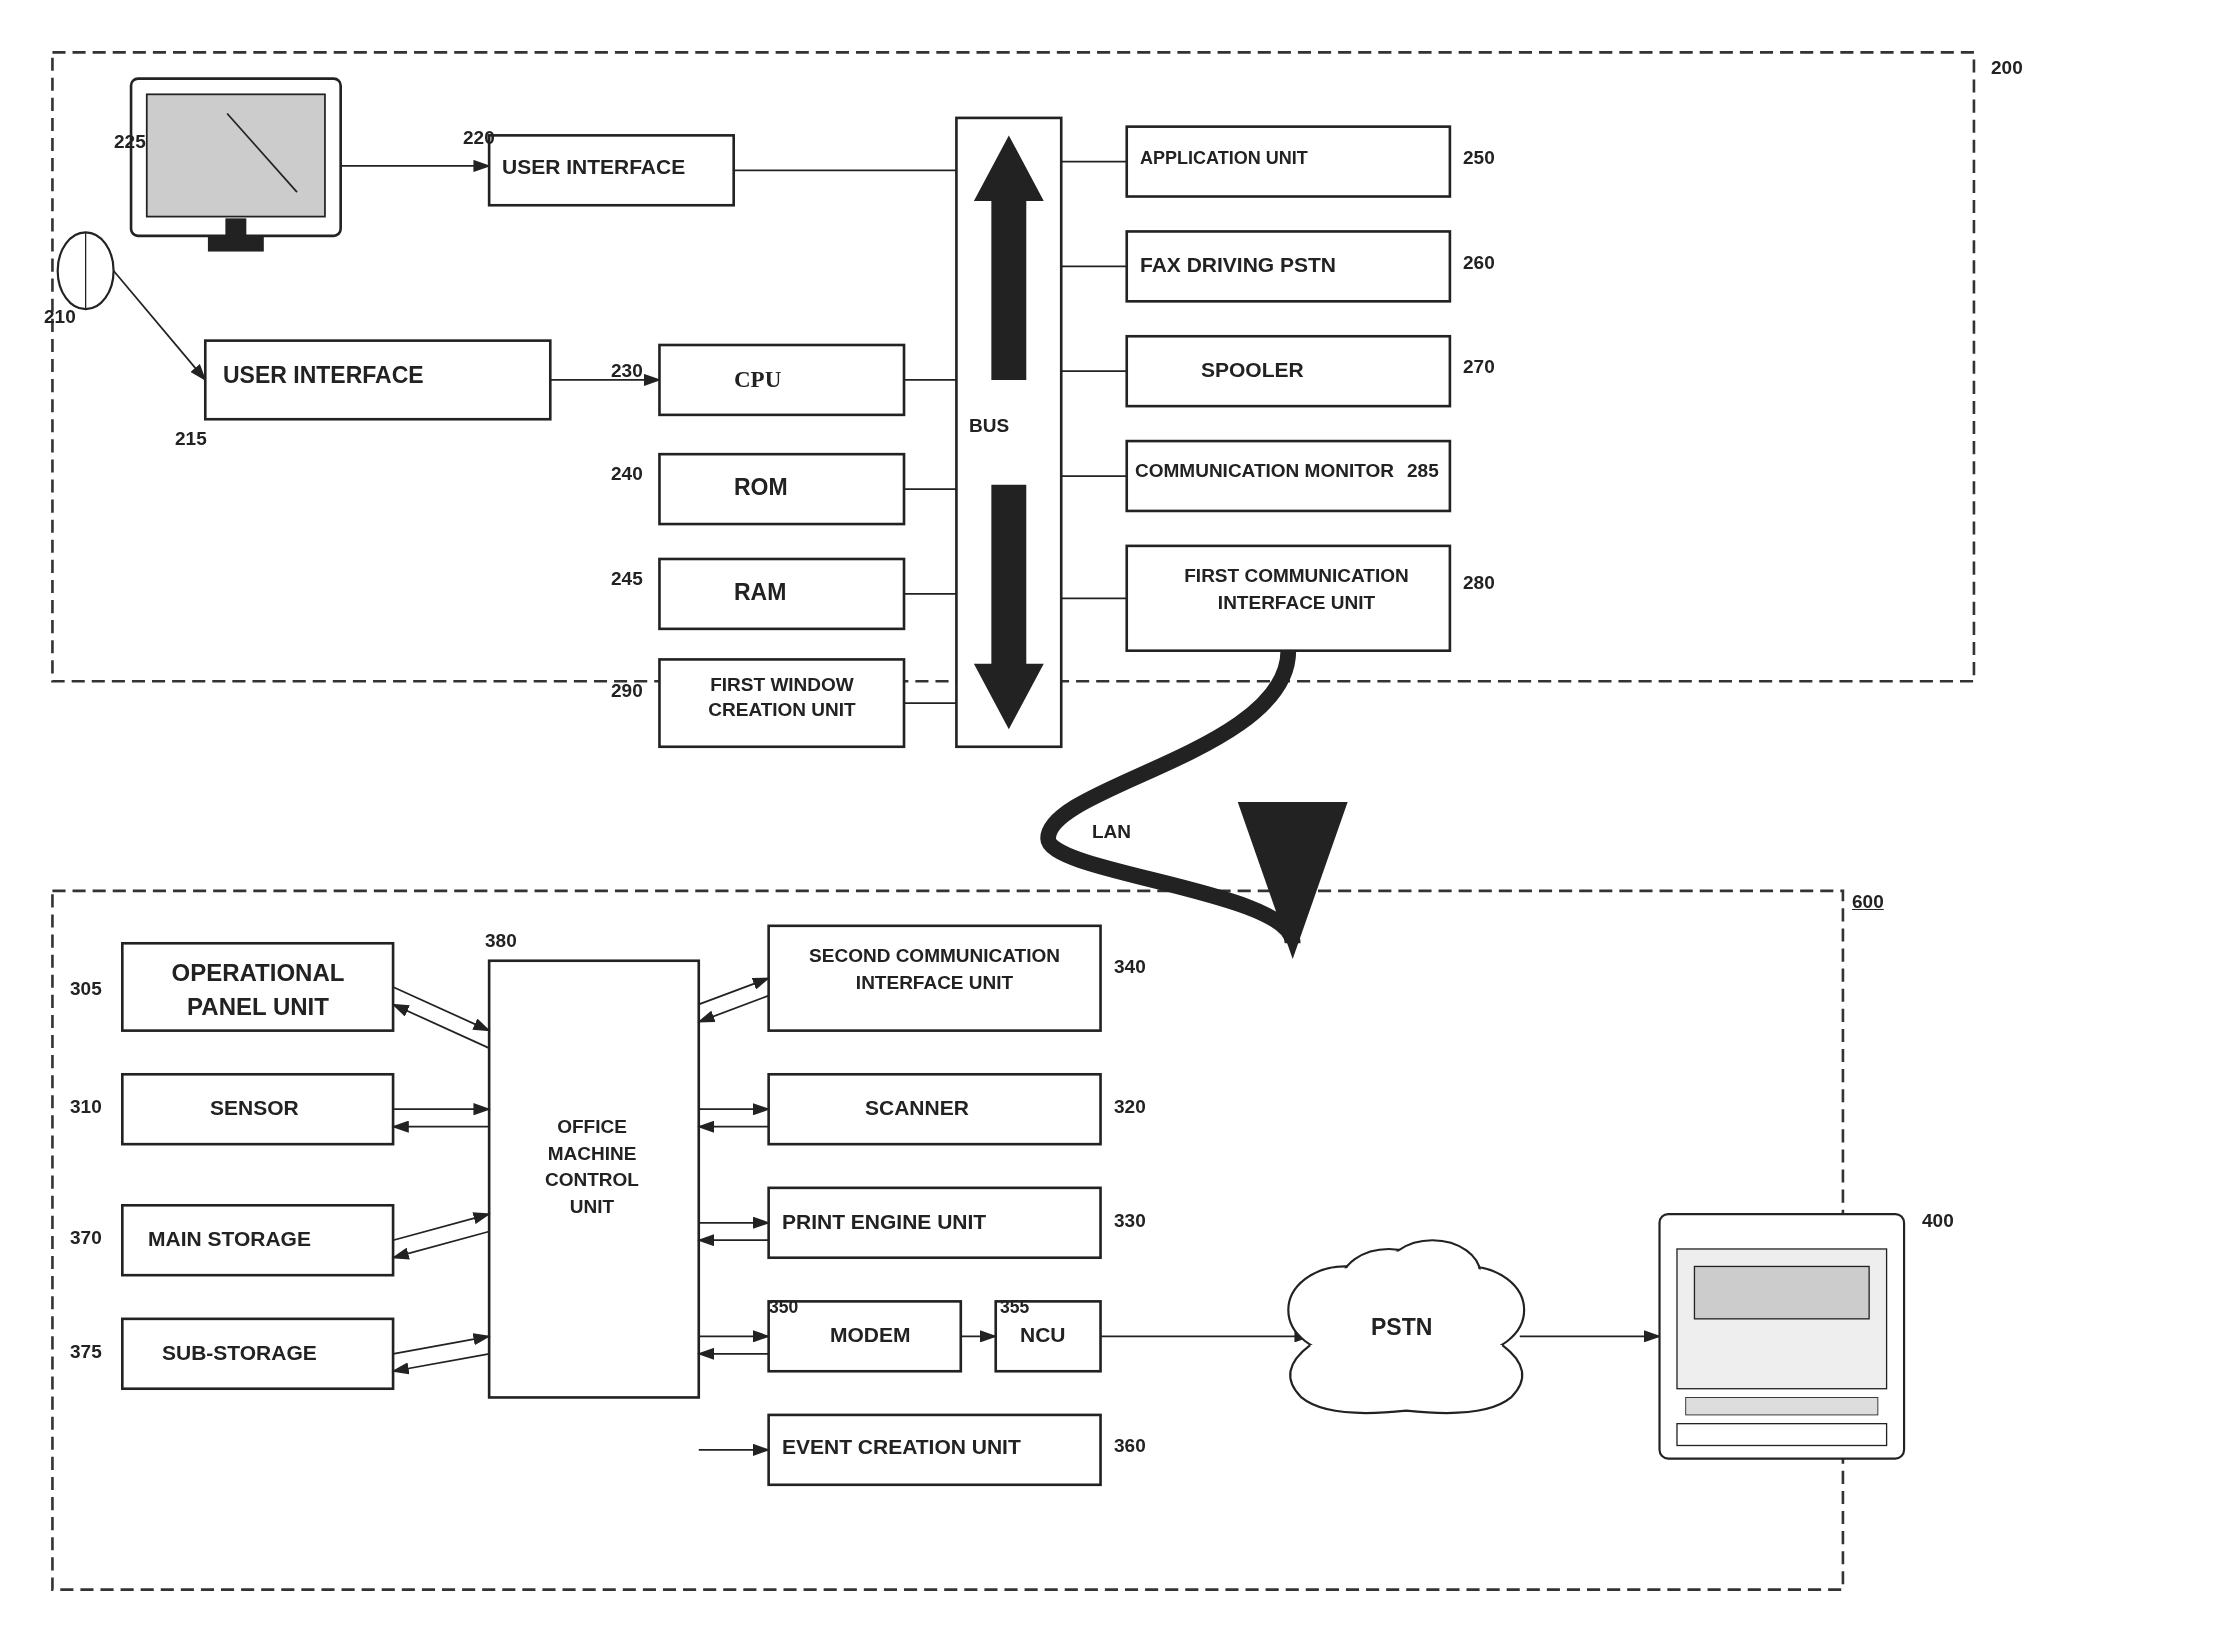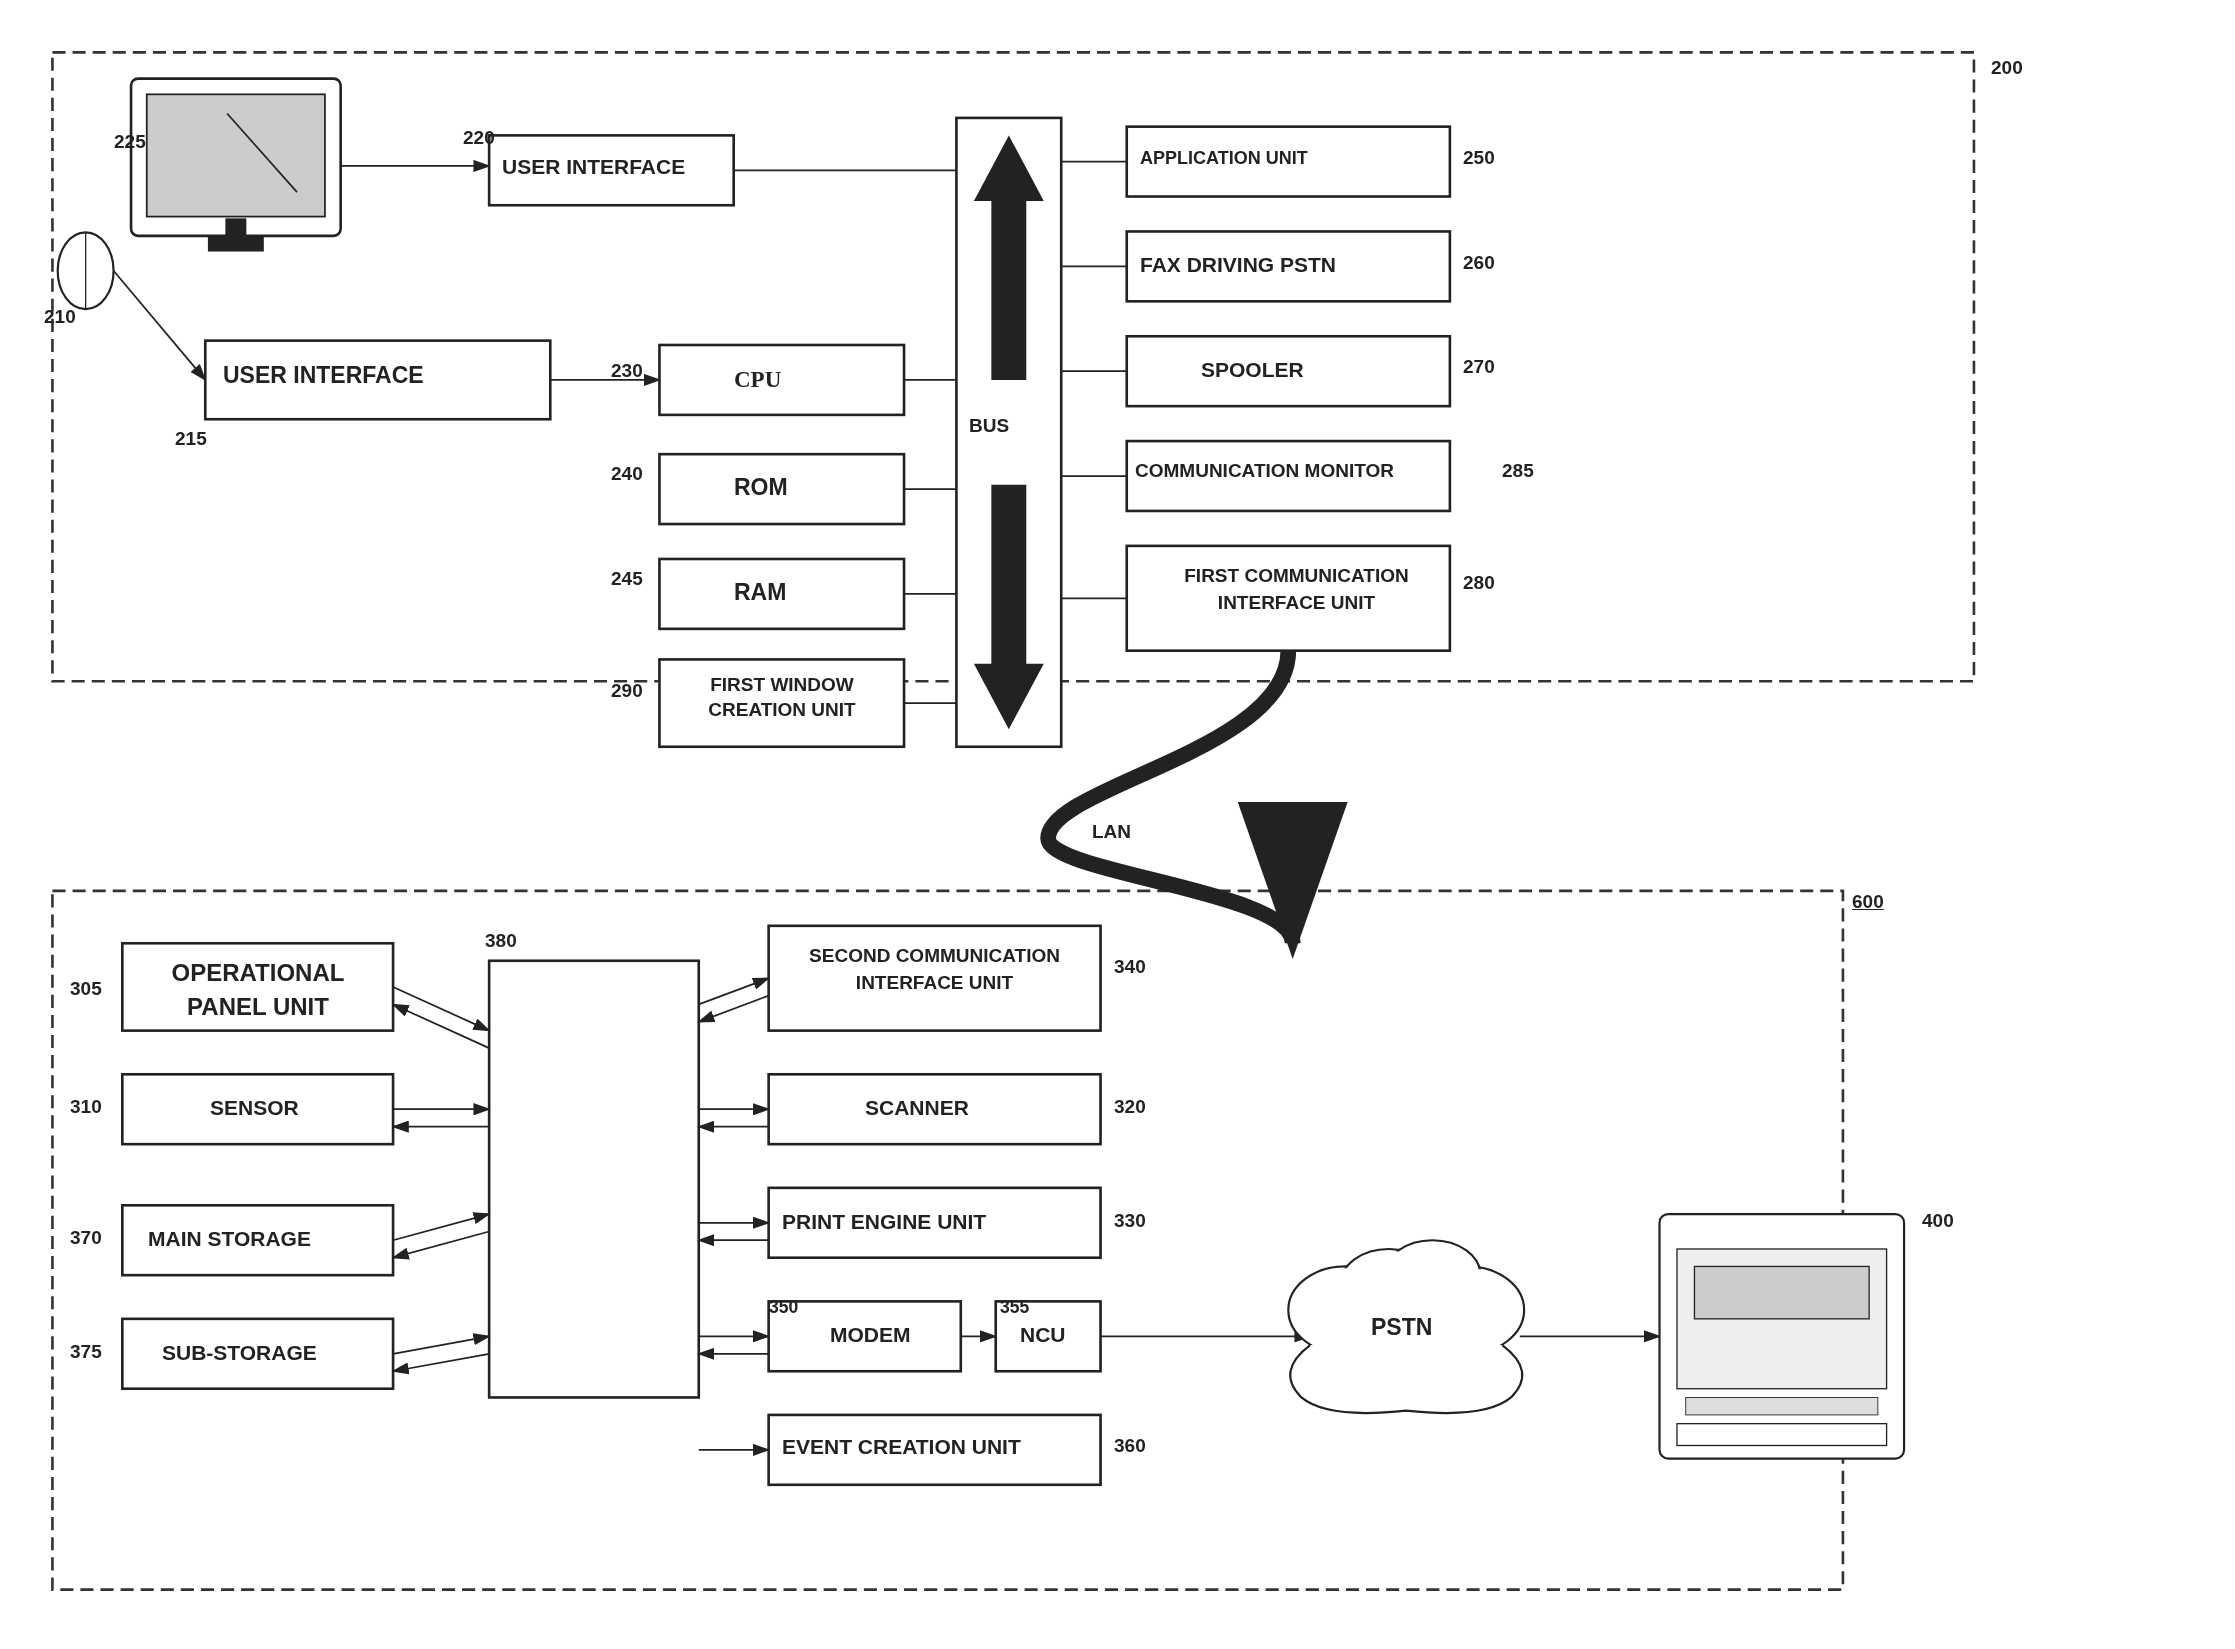--- a/index.html
+++ b/index.html
@@ -229,41 +229,42 @@
   <div class="label" style="left:1140px; top:148px; font-size:18px;">APPLICATION UNIT</div>
   <div class="label" style="left:1463px; top:147px;">250</div>
 
   <div class="label" style="left:1140px; top:253px; font-size:21px;">FAX DRIVING PSTN</div>
   <div class="label" style="left:1463px; top:252px;">260</div>
 
   <div class="label" style="left:1201px; top:358px; font-size:21px;">SPOOLER</div>
   <div class="label" style="left:1463px; top:356px;">270</div>
 
   <div class="label" style="left:1135px; top:460px; font-size:19px;">COMMUNICATION MONITOR</div>
-  <div class="label" style="left:1502px; top:460px;">285</div>
+  <div class="label" style="left:1407px; top:460px;">285</div>
 
   <div class="label" style="left:1135px; top:563px; font-size:19px; text-align:center; width:323px; line-height:1.4;">FIRST COMMUNICATION<br>INTERFACE UNIT</div>
   <div class="label" style="left:1463px; top:572px;">280</div>
 
   <div class="label" style="left:1092px; top:821px;">LAN</div>
 
   <div class="label" style="left:1852px; top:891px;"><span style="text-decoration:underline">600</span></div>
 
   <div class="label" style="left:127px; top:956px; font-size:24px; text-align:center; width:262px; line-height:1.4;">OPERATIONAL<br>PANEL UNIT</div>
   <div class="label" style="left:70px; top:978px;">305</div>
 
   <div class="label" style="left:210px; top:1096px; font-size:21px;">SENSOR</div>
   <div class="label" style="left:70px; top:1096px;">310</div>
 
   <div class="label" style="left:148px; top:1227px; font-size:21px;">MAIN STORAGE</div>
   <div class="label" style="left:70px; top:1227px;">370</div>
 
   <div class="label" style="left:162px; top:1341px; font-size:21px;">SUB-STORAGE</div>
   <div class="label" style="left:70px; top:1341px;">375</div>
 
+  <div class="label" style="left:496px; top:1114px; font-size:19px; text-align:center; width:192px; line-height:1.4;">OFFICE<br>MACHINE<br>CONTROL<br>UNIT</div>
   <div class="label" style="left:485px; top:930px;">380</div>
 
   <div class="label" style="left:773px; top:943px; font-size:19px; text-align:center; width:323px; line-height:1.4;">SECOND COMMUNICATION<br>INTERFACE UNIT</div>
   <div class="label" style="left:1114px; top:956px;">340</div>
 
   <div class="label" style="left:865px; top:1096px; font-size:21px;">SCANNER</div>
   <div class="label" style="left:1114px; top:1096px;">320</div>
 
   <div class="label" style="left:782px; top:1210px; font-size:21px;">PRINT ENGINE UNIT</div>
   <div class="label" style="left:1114px; top:1210px;">330</div>

